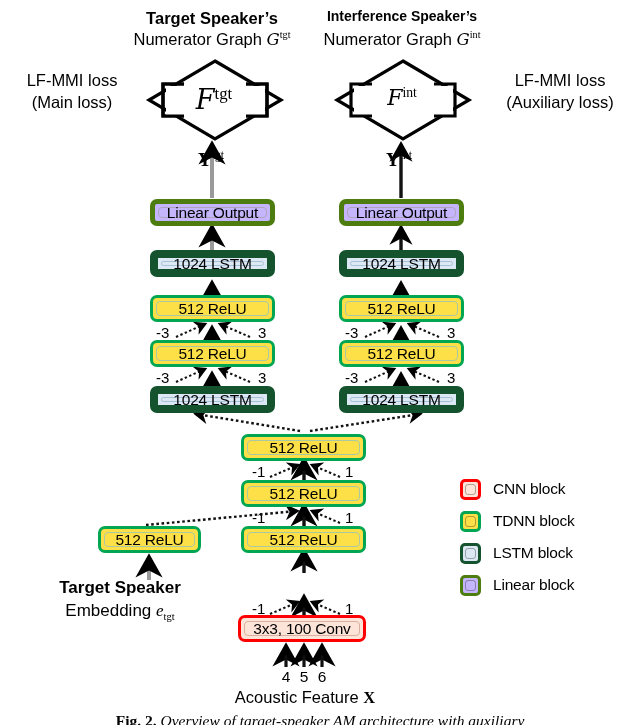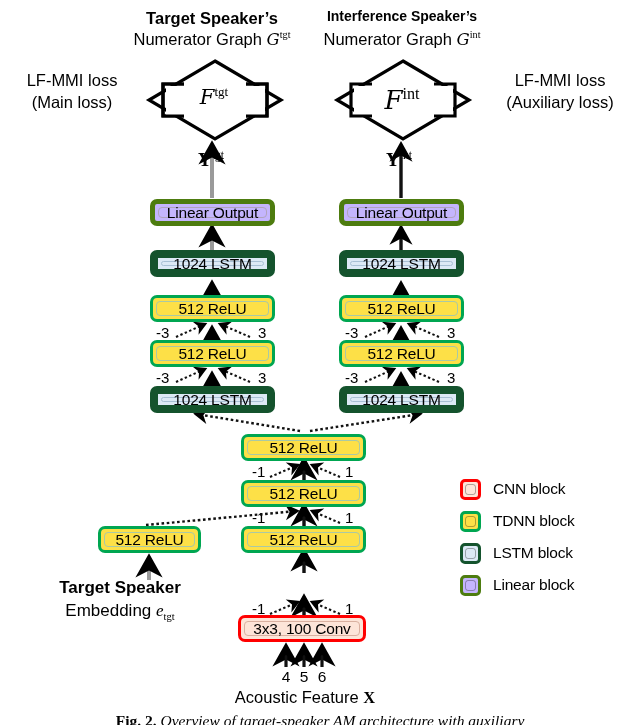--- a/index.html
+++ b/index.html
@@ -174,24 +174,24 @@
 
     <g>
       <path d="M403,54 L469,93 L469,93 L403,132 L337,93 Z" fill="#ffffff" stroke="#000000" stroke-width="3.2" stroke-linejoin="miter"></path>
       <rect x="354" y="79" width="22" height="29" fill="#ffffff"></rect>
       <rect x="431" y="79" width="22" height="29" fill="#ffffff"></rect>
       <path d="M372,77 L351,77 L351,109 L372,109" fill="none" stroke="#000000" stroke-width="3.2" stroke-linejoin="miter"></path>
       <path d="M434,77 L455,77 L455,109 L434,109" fill="none" stroke="#000000" stroke-width="3.2" stroke-linejoin="miter"></path>
     </g>
   </svg>
 
-  <div class="txt ctr" style="left:214px; top:78px; font-size:21px; z-index:4;">
+  <div class="txt ctr" style="left:214px; top:78px; font-size:27px; z-index:4;">
     <span class="cal">F</span><sup class="sup">tgt</sup>
   </div>
-  <div class="txt ctr" style="left:402px; top:78px; font-size:26px; z-index:4;">
+  <div class="txt ctr" style="left:402px; top:78px; font-size:22px; z-index:4;">
     <span class="cal">F</span><sup class="sup">int</sup>
   </div>
 
   <div class="txt ctr" style="left:211px; top:142px; font-size:19px;">
     <span class="bold" style="font-family:'Liberation Serif',serif;">Y</span><sup class="sup">tgt</sup>
   </div>
   <div class="txt ctr" style="left:399px; top:142px; font-size:19px;">
     <span class="bold" style="font-family:'Liberation Serif',serif;">Y</span><sup class="sup">int</sup>
   </div>
 

